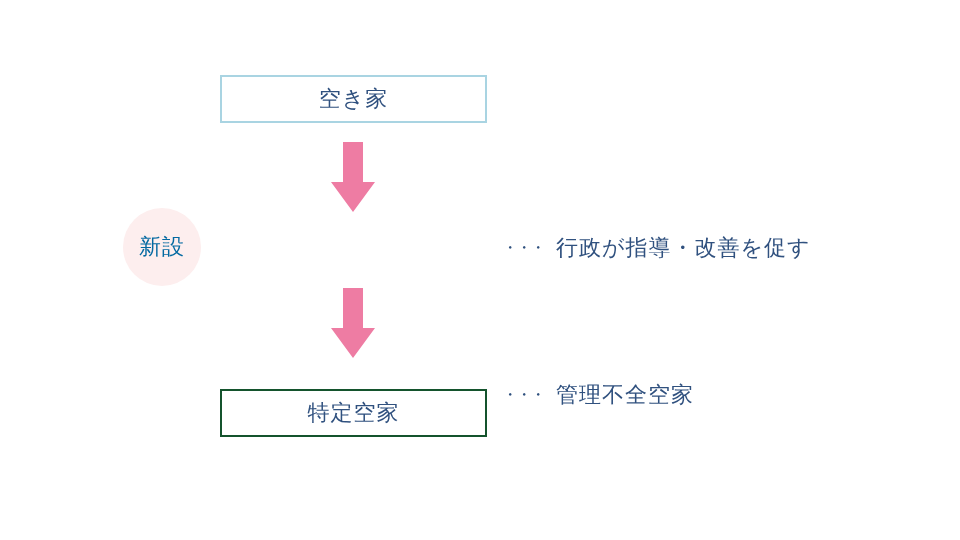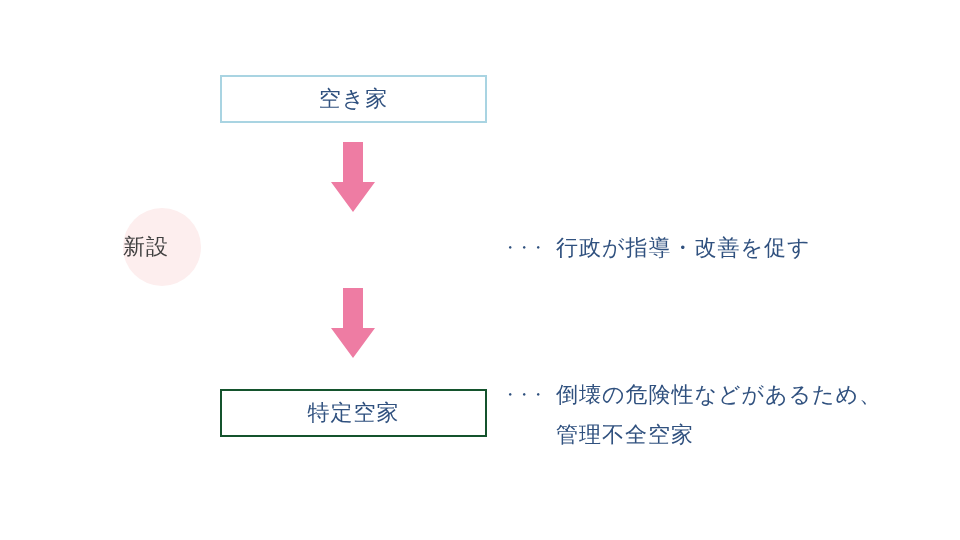--- a/index.html
+++ b/index.html
@@ -45,23 +45,23 @@
   .badge-circle {
     position: absolute;
     left: 123px;
     top: 208px;
     width: 78px;
     height: 78px;
     border-radius: 50%;
     background: #fdeeee;
     display: flex;
     align-items: center;
-    justify-content: flex-start;
+    justify-content: center;
     font-size: 22px;
-    color: #404040;
+    color: #0369a1;
     letter-spacing: 1px;
   }
 
   .annotation {
     position: absolute;
     display: flex;
     align-items: flex-start;
     color: #30517f;
     font-size: 22px;
     line-height: 40px;
@@ -109,18 +109,17 @@
     </svg>
   </div>
 
   <div class="flow-box box-tokutei">
     <span>特定空家</span>
   </div>
 
   <div class="annotation annotation-2">
     <span class="dots">・・・</span>
     <span class="note-lines">
-      <div>倒壊の危険性などがあるため、</div>
       <div>管理不全空家</div>
     </span>
   </div>
 
 </div>
 
 </body></html>

